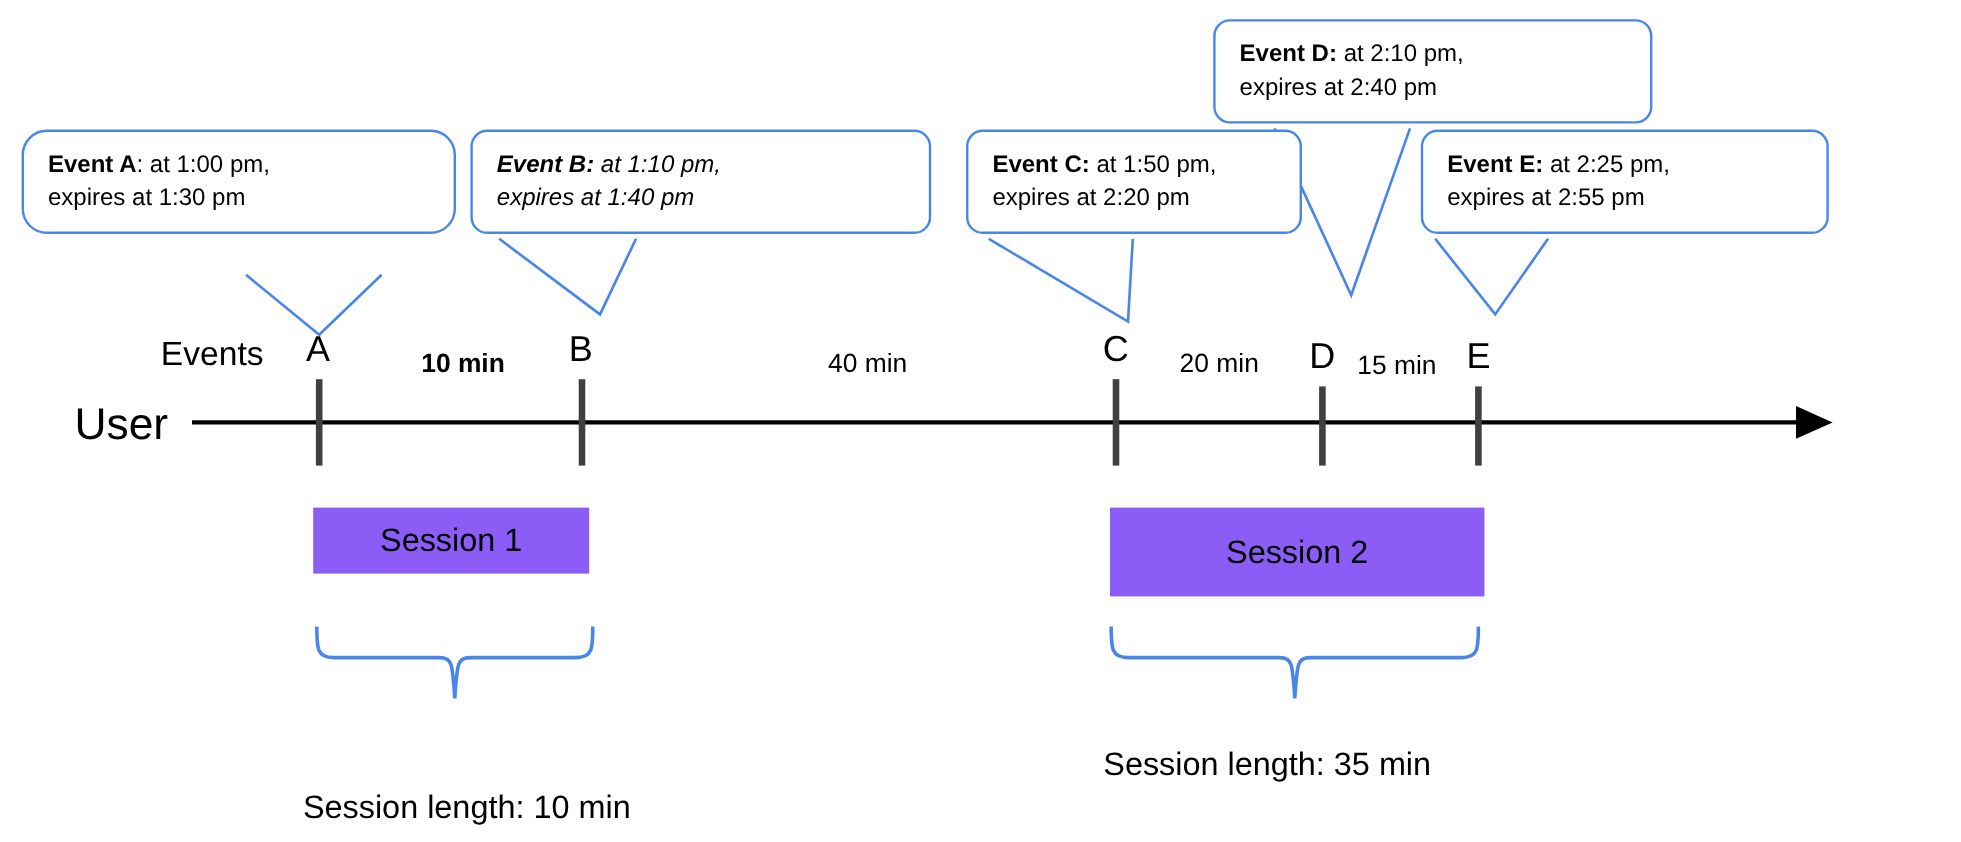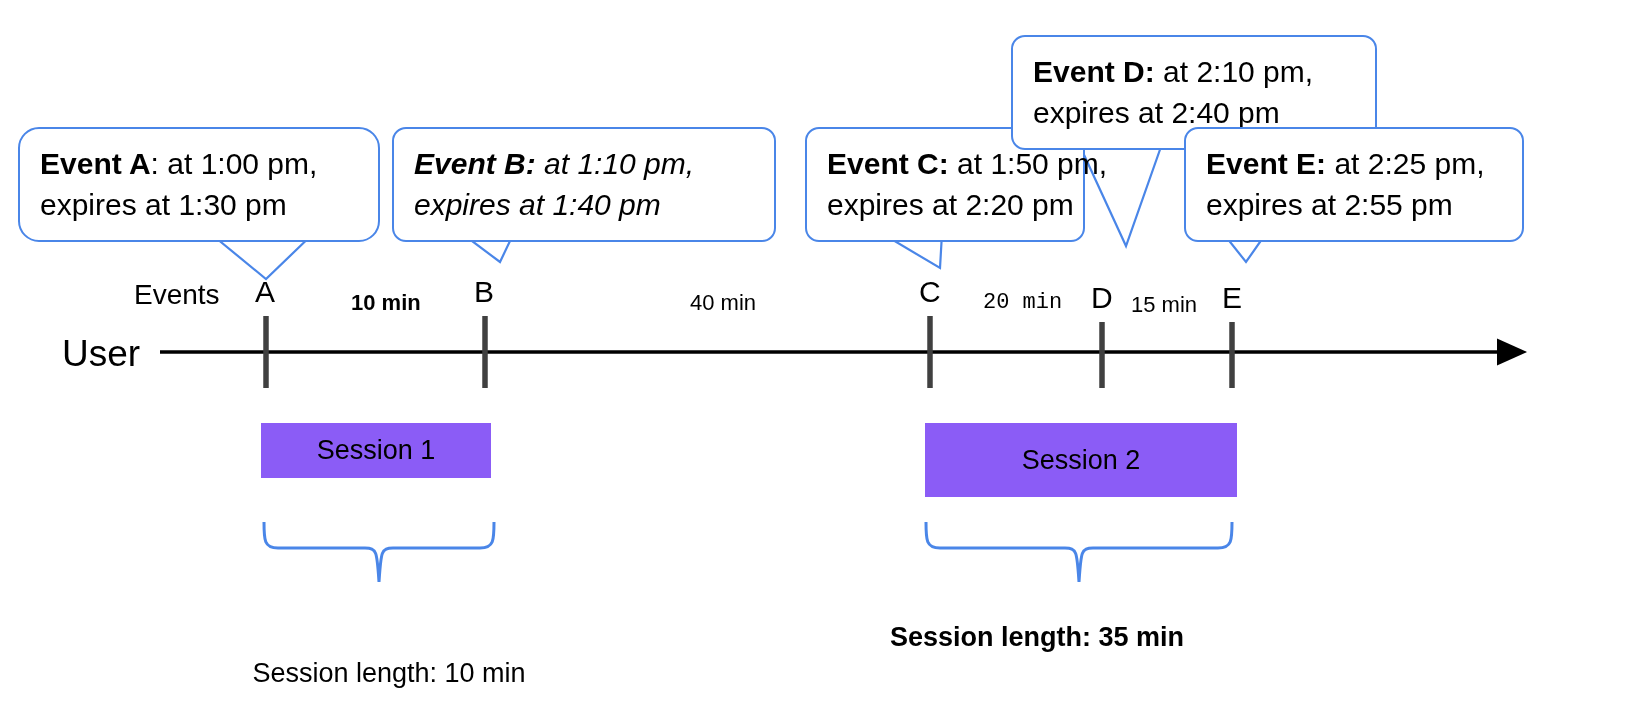--- a/index.html
+++ b/index.html
@@ -24,26 +24,25 @@
   }
 
   
   .callout {
     position: absolute;
     box-sizing: border-box;
     border: 2.2px solid #4a86e8;
     border-radius: 14px;
     background: #ffffff;
     color: #000000;
-    font-size: 30px;
+    font-size: 20px;
     line-height: 1.38;
     padding: 14px 18px 14px 20px;
     white-space: nowrap;
     z-index: 3;
-    margin-top: 19px;
   }
   .callout .ev-name {
     font-weight: bold;
   }
 
   
   .axis-label {
     position: absolute;
     color: #000000;
     white-space: nowrap;
@@ -171,26 +170,26 @@
   <div class="axis-label events-label" style="left:134px; top:279px;">Events</div>
 
   <div class="axis-label tick-label" style="left:255px; top:275px;">A</div>
   <div class="axis-label tick-label" style="left:474px; top:275px;">B</div>
   <div class="axis-label tick-label" style="left:919px; top:275px;">C</div>
   <div class="axis-label tick-label" style="left:1091px; top:281px;">D</div>
   <div class="axis-label tick-label" style="left:1222px; top:281px;">E</div>
 
   <div class="axis-label gap-label" style="left:351px; top:290px;font-weight:bold;">10 min</div>
   <div class="axis-label gap-label" style="left:690px; top:290px;">40 min</div>
-  <div class="axis-label gap-label" style="left:983px; top:290px;font-family:Liberation Mono, monospace;">20 min</div>
+  <div class="axis-label gap-label" style="left:983px; top:290px;">20 min</div>
   <div class="axis-label gap-label" style="left:1131px; top:292px;">15 min</div>
 
   <div class="session-box" style="left:261px; top:423px; width:230px; height:55px;">
     <span>Session 1</span>
   </div>
   <div class="session-box" style="left:925px; top:423px; width:312px; height:74px;">
     <span>Session 2</span>
   </div>
 
   <div class="session-caption" style="left:249px; top:622px; width:280px;margin-top:36px;">Session length: 10 min</div>
-  <div class="session-caption" style="left:890px; top:622px; width:280px;font-weight:bold;">Session length: 35 min</div>
+  <div class="session-caption" style="left:916px; top:622px; width:280px;">Session length: 35 min</div>
 
 </div>
 
 </body></html>

